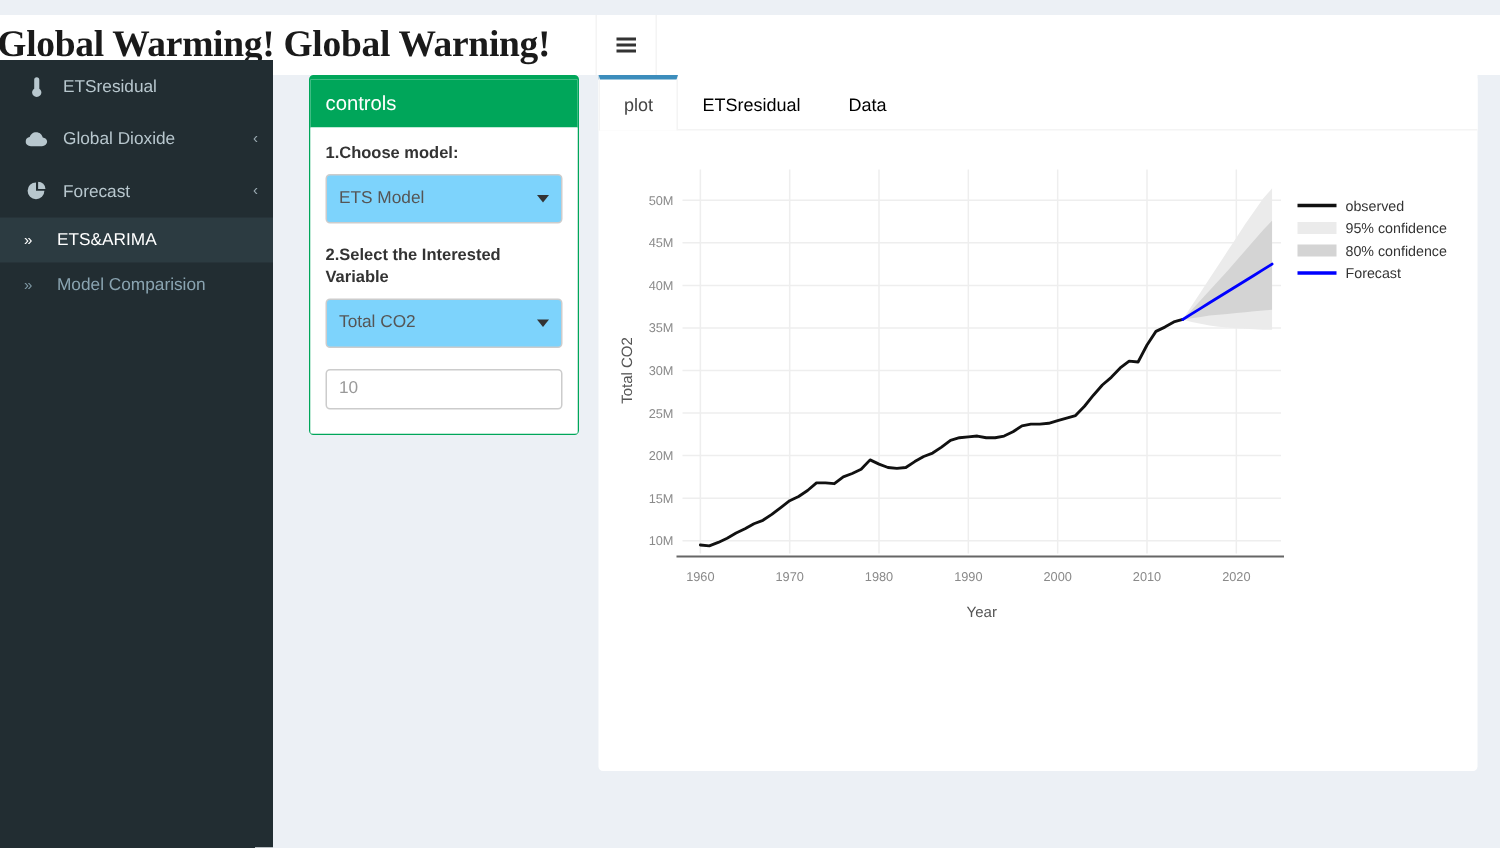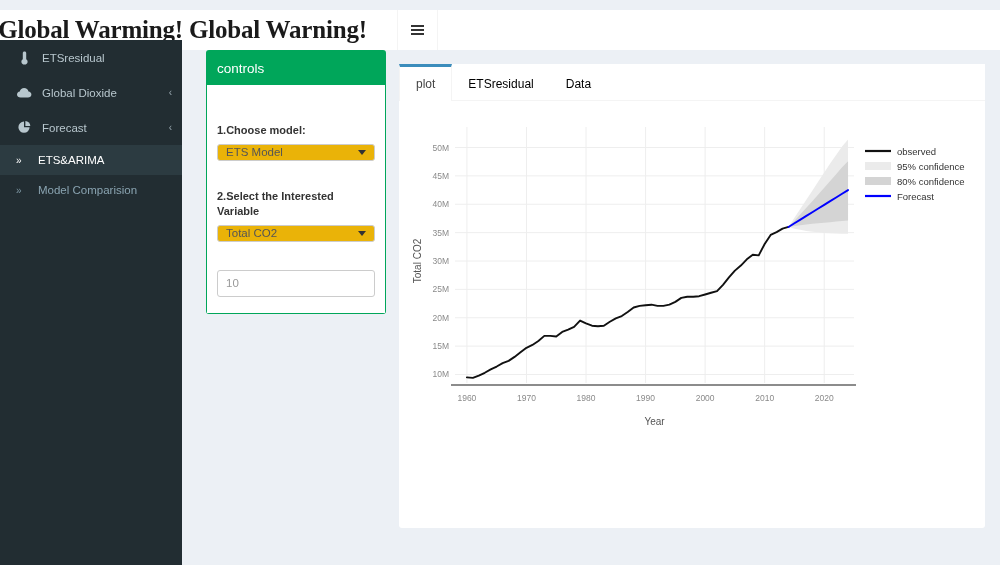--- a/index.html
+++ b/index.html
@@ -81,41 +81,41 @@
   }
   .controls-head {
     background: #00a65a; color: #ffffff; padding: 8px 10px 9px 10px;
     font-size: 13.5px; font-weight: normal;
   }
   .controls-body { padding: 10px 10px 14px 10px; background:#fff; }
   .ctrl-label {
     font-size: 11px; font-weight: bold; color: #333;
     margin-bottom: 6px; line-height: 1.35;
   }
-  .ctrl-group { margin-bottom: 14px; margin-top: 28px; }
+  .ctrl-group { margin-bottom: 14px; }
   .ctrl-group:last-child { margin-bottom: 2px; }
   .select-box {
-    height: 17px; border: 1px solid #ccc; border-radius: 3px;
-    background: #eab308; display: flex; align-items: center;
+    height: 33px; border: 1px solid #ccc; border-radius: 3px;
+    background: #7dd3fc; display: flex; align-items: center;
     padding: 0 8px; font-size: 11.5px; color: #555; cursor: pointer;
   }
   .select-val { flex: 1; }
   .caret {
     width: 0; height: 0; border-left: 4px solid transparent;
     border-right: 4px solid transparent; border-top: 5px solid #333;
   }
   .num-input {
     height: 27px; border: 1px solid #ccc; border-radius: 3px;
     background: #fff; display: flex; align-items: center;
     padding: 0 8px; font-size: 11.5px; color: #999;
   }
 
   
   .tab-panel {
-    position: absolute; top: 64px; left: 399px; width: 586px; height: 464px;
+    position: absolute; top: 50px; left: 399px; width: 586px; height: 464px;
     background: #ffffff; border-radius: 3px;
   }
   .tab-strip {
     display: flex; height: 37px; border-bottom: 1px solid #f4f4f4;
     background: #ffffff; padding-left: 0;
   }
   .tab {
     padding: 0 16px; height: 37px; display: flex; align-items: center;
     font-size: 12px; color: #000000; cursor: pointer;
     border-top: 3px solid transparent; background: transparent;

